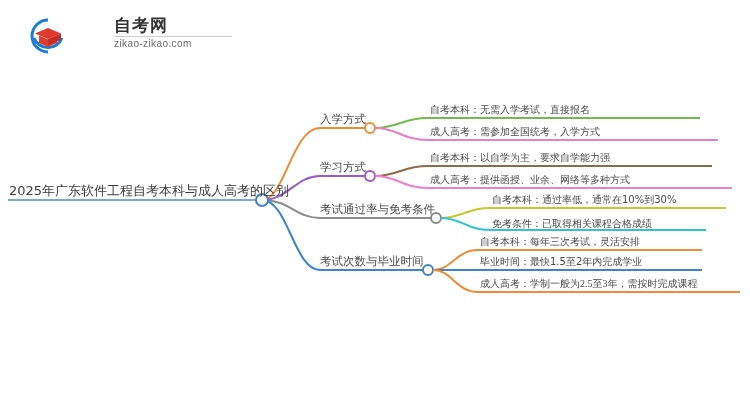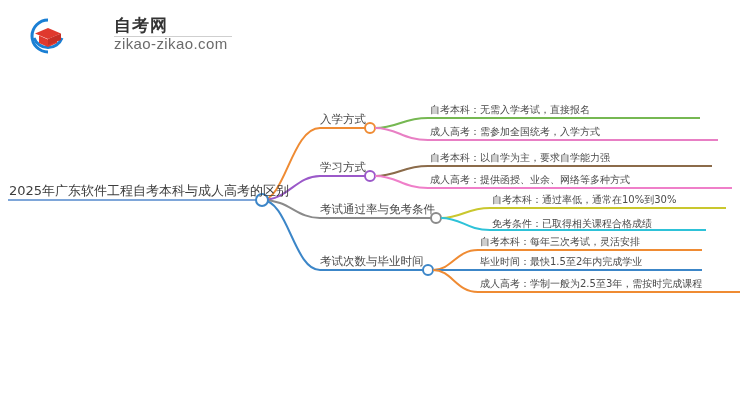--- a/index.html
+++ b/index.html
@@ -45,21 +45,21 @@
     line-height: 20px;
     font-family: "DejaVu Sans", sans-serif;
   }
   #logo-rule {
     width: 118px;
     height: 1px;
     background: #cfcfcf;
     margin: 1px 0 1px 0;
   }
   #logo-sub {
-    font-size: 15px;
+    font-size: 10px;
     color: #6b6b6b;
     letter-spacing: 0.4px;
     line-height: 12px;
     font-family: "Liberation Sans", sans-serif;
   }
 
   
   #map {
     position: absolute;
     left: 0;
@@ -196,17 +196,17 @@
   <div class="node node-leaf" style="left:492px; top:217px;">
     <span>免考条件：已取得相关课程合格成绩</span>
   </div>
 
   <div class="node node-leaf" style="left:480px; top:235px;">
     <span>自考本科：每年三次考试，灵活安排</span>
   </div>
   <div class="node node-leaf" style="left:480px; top:255px;">
     <span>毕业时间：最快1.5至2年内完成学业</span>
   </div>
-  <div class="node node-leaf" style="left:480px; top:277px;">
+  <div class="node node-leaf" style="left:480px; top:277px;font-family:Liberation Serif, serif;">
     <span>成人高考：学制一般为2.5至3年，需按时完成课程</span>
   </div>
 
 </div>
 
 </body></html>

